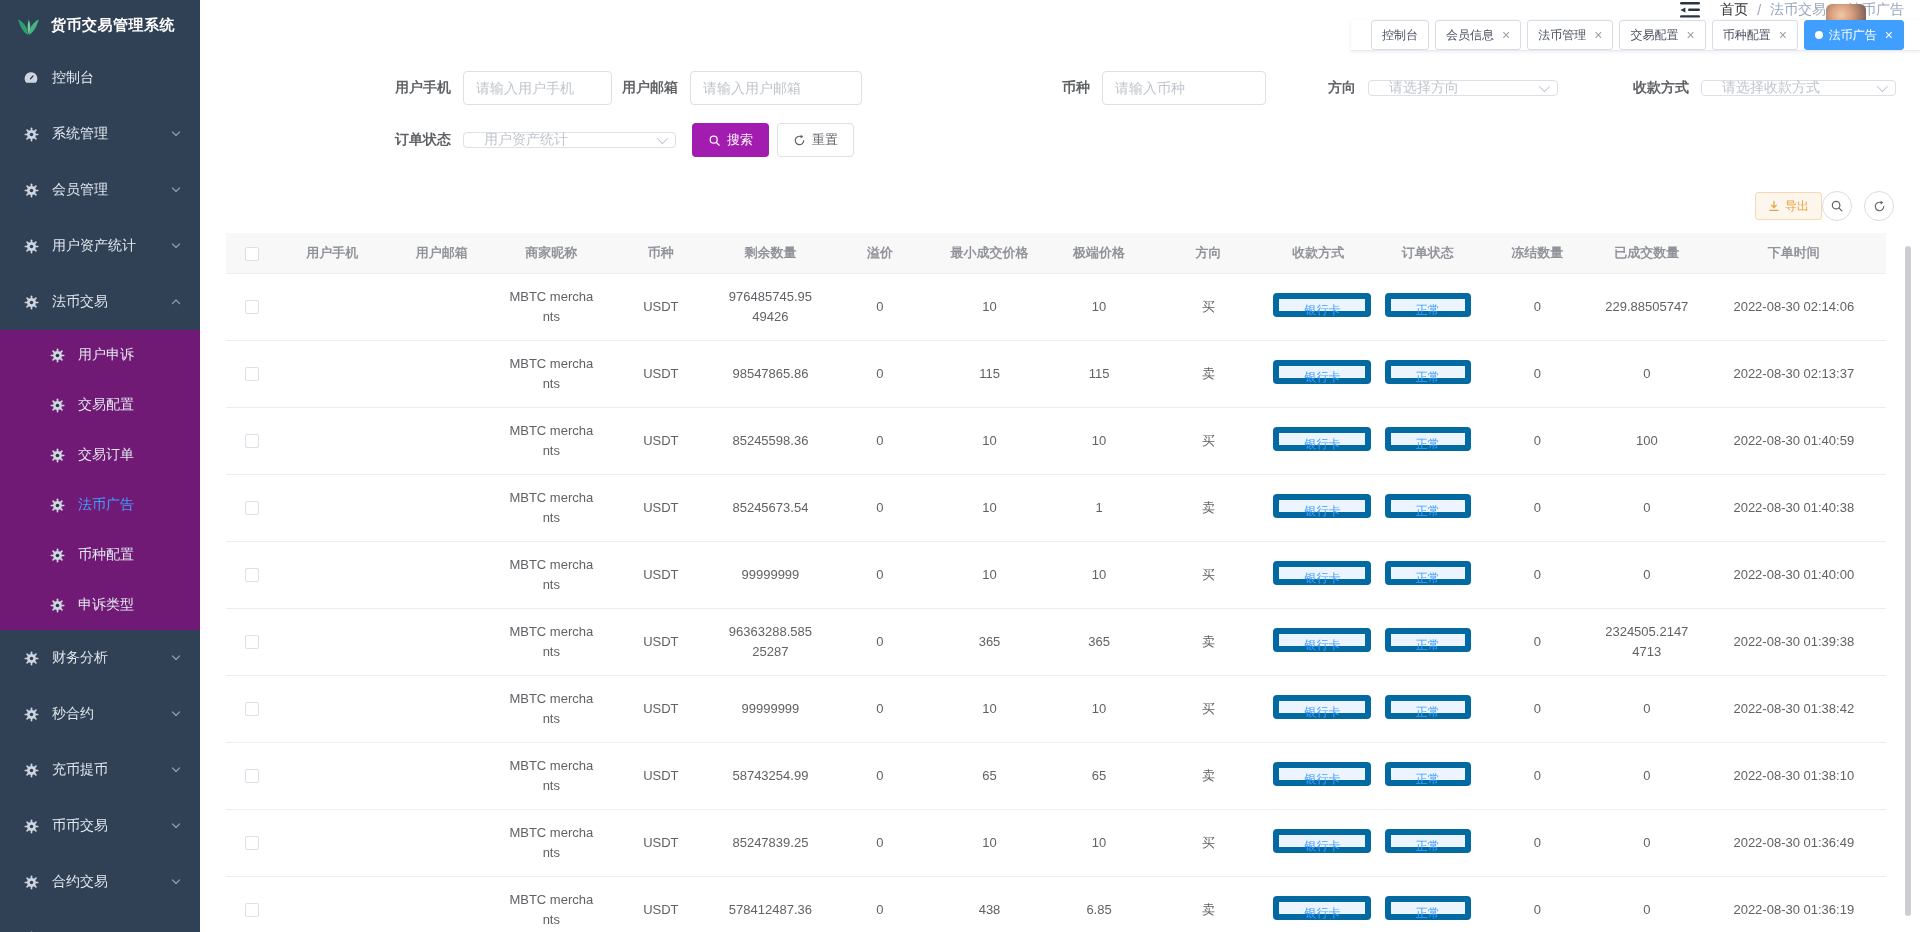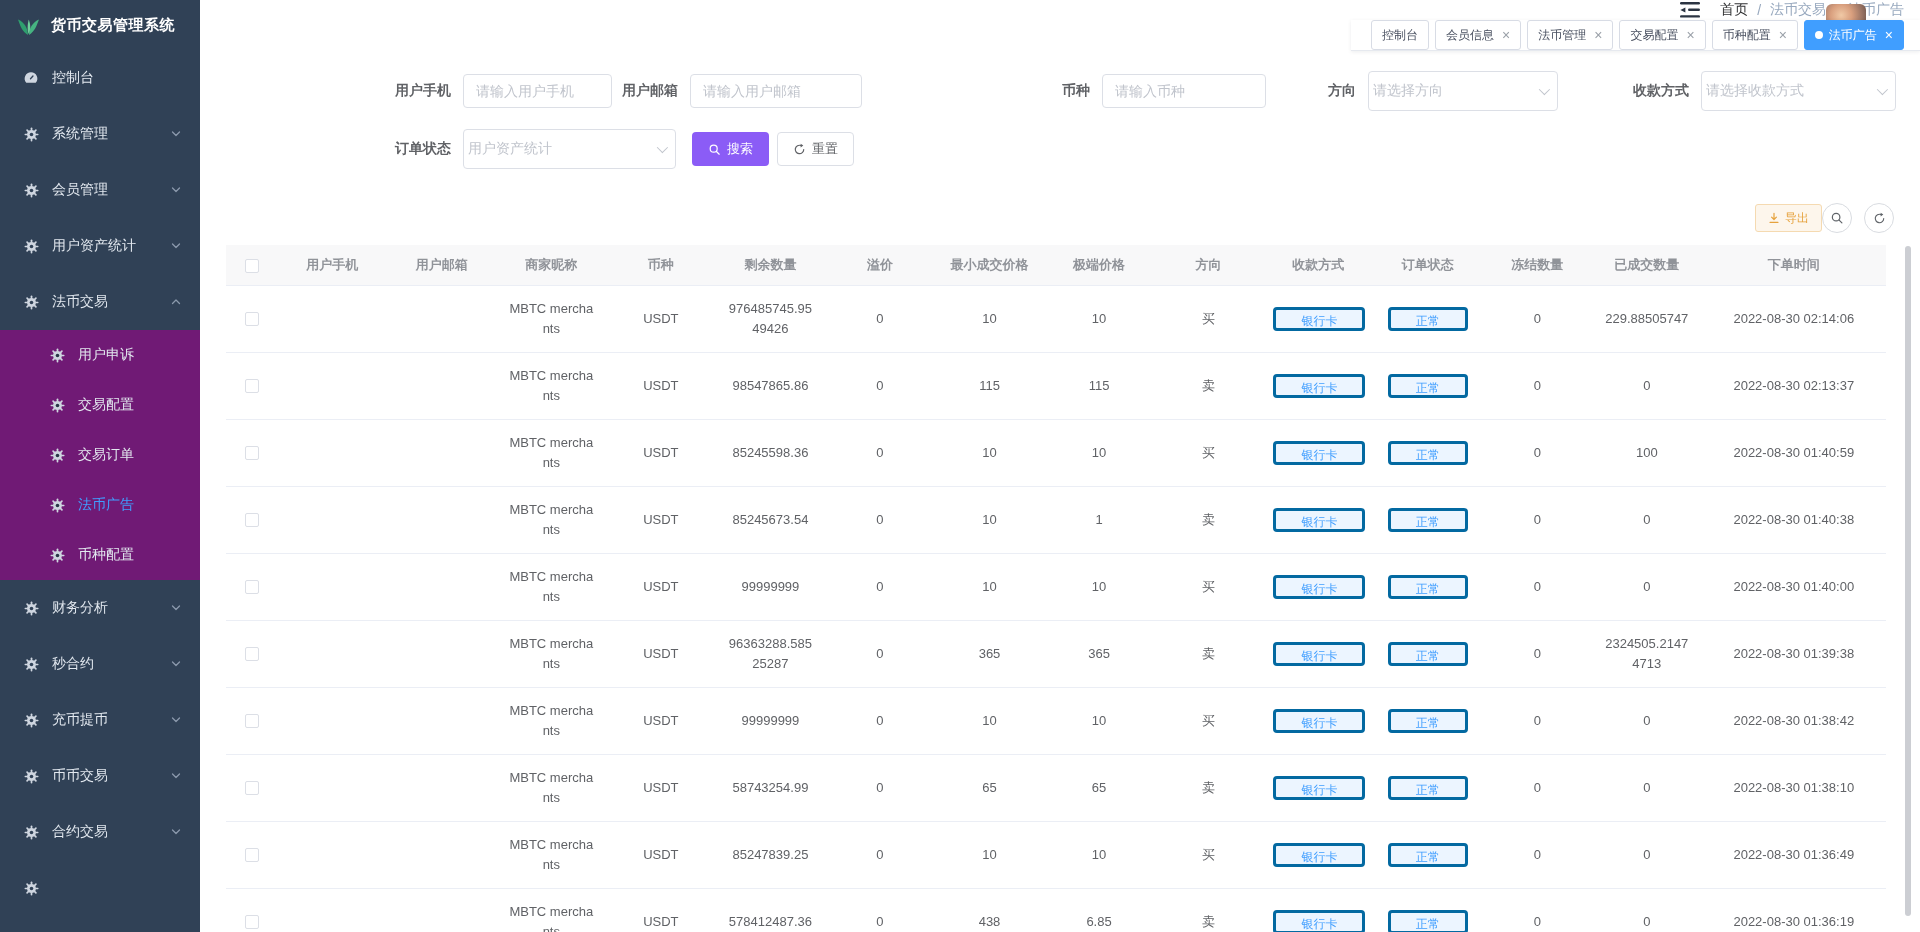--- a/index.html
+++ b/index.html
@@ -42,47 +42,47 @@
   .tab .x { font-size:14px; line-height:1; color:#9aa0a8; margin-left:2px; cursor:pointer; }
   .tab.active .x { color:#fff; }
 
   
   .filters { padding:20px 24px 0 14px; }
   .f-row { display:flex; align-items:center; margin-bottom:18px; }
   .f-group { display:flex; align-items:center; }
   .f-label { font-size:14px; font-weight:bold; color:#606266; margin-right:12px; white-space:nowrap; }
   .f-input { height:34px; border:1px solid #dcdfe6; border-radius:4px; padding:0 12px; font-size:14px; color:#606266; outline:none; font-family:inherit; }
   .f-input::placeholder { color:#c0c4cc; }
-  .f-select { height:40px; border:1px solid #dcdfe6; border-radius:4px; padding:0 10px 0 4px; display:flex; align-items:center; justify-content:space-between; cursor:pointer; background:#fff; }
+  .f-select { height:16px; border:1px solid #dcdfe6; border-radius:4px; padding:0 10px 0 20px; display:flex; align-items:center; justify-content:space-between; cursor:pointer; background:#fff; }
   .f-select .ph { color:#c0c4cc; font-size:14px; }
   .sel-arrow { width:8px; height:8px; border-right:1.4px solid #c0c4cc; border-bottom:1.4px solid #c0c4cc; transform:rotate(45deg) translateY(-2px); margin-left:8px; flex-shrink:0; }
 
   .btn { display:flex; align-items:center; gap:6px; height:34px; border-radius:4px; padding:0 15px; font-size:13px; cursor:pointer; border:1px solid transparent; font-family:inherit; }
-  .btn-search { background:#8b5cf6; color:#fff; margin-left:16px;font-family:Liberation Mono, monospace; }
+  .btn-search { background:#a21caf; color:#fff; margin-left:16px;font-family:Liberation Mono, monospace; }
   .btn-reset { background:#fff; color:#606266; border-color:#dcdfe6; margin-left:8px; }
 
   
   .toolbar { display:flex; align-items:center; justify-content:space-between; padding:16px 26px 0 30px; }
   .btn-export { display:flex; align-items:center; gap:5px; height:28px; padding:0 12px; font-size:12px; color:#e6a23c;
                 background:#fdf6ec; border:1px solid #f5dab1; border-radius:3px; cursor:pointer; font-family:inherit; }
   .tool-icons { display:flex; gap:12px; }
   .circle-btn { width:30px; height:30px; border-radius:50%; border:1px solid #d9dce1; background:#fff; color:#5f6368;
                 display:flex; align-items:center; justify-content:center; cursor:pointer; }
 
   
   .table-wrap { margin:12px 34px 0 26px; }
   table { width:100%; border-collapse:collapse; table-layout:fixed; }
   thead th { background:#f8f8f9; color:#909399; font-size:13px; font-weight:bold; height:40px; text-align:center;
              border-bottom:1px solid #ebeef5; padding:0 6px; white-space:nowrap; overflow:hidden; }
   tbody td { height:67px; text-align:center; color:#606266; font-size:13px; border-bottom:1px solid #ebeef5;
              padding:8px 10px; word-break:break-all; line-height:20px; vertical-align:middle; }
   td.nowrap { white-space:nowrap; word-break:keep-all; }
   .cb { display:inline-block; width:14px; height:14px; border:1px solid #dcdfe6; border-radius:2px; background:#fff; vertical-align:middle; cursor:pointer; }
   .tag { display:inline-block; height:24px; line-height:22px; padding:0 25px; font-size:12px; border-radius:4px;
-         background:#ecf5ff; border:3px solid #0369a1; color:#409eff; white-space:nowrap; }
+         background:#ecf5ff; border:6px solid #0369a1; color:#409eff; white-space:nowrap; }
 
   .page-scrollbar { position:fixed; right:9px; top:246px; width:6px; height:670px; border-radius:3px; background:#ccced3; }
 </style>
 </head>
 <body>
 
 <aside class="sidebar">
   <div class="logo-row">
     <span style="display:flex;">
       <svg width="26" height="24" viewBox="0 0 26 24">
@@ -269,20 +269,37 @@
               <rect x="7.1" y="0.5" width="1.8" height="3.5" rx="0.8" transform="rotate(135 8 8)" fill="#cfd6e0"></rect>
               <rect x="7.1" y="0.5" width="1.8" height="3.5" rx="0.8" transform="rotate(180 8 8)" fill="#cfd6e0"></rect>
               <rect x="7.1" y="0.5" width="1.8" height="3.5" rx="0.8" transform="rotate(225 8 8)" fill="#cfd6e0"></rect>
               <rect x="7.1" y="0.5" width="1.8" height="3.5" rx="0.8" transform="rotate(270 8 8)" fill="#cfd6e0"></rect>
               <rect x="7.1" y="0.5" width="1.8" height="3.5" rx="0.8" transform="rotate(315 8 8)" fill="#cfd6e0"></rect>
               <circle cx="8" cy="8" r="4.8" fill="#cfd6e0"></circle>
               <circle cx="8" cy="8" r="1.9" fill="#263445"></circle>
             </svg>
           </span>
           <span>币种配置</span>
+        </div>
+        <div class="sub-item">
+          <span class="s-icon">
+            <svg width="15" height="15" viewBox="0 0 16 16">
+              <rect x="7.1" y="0.5" width="1.8" height="3.5" rx="0.8" transform="rotate(0 8 8)" fill="#cfd6e0"></rect>
+              <rect x="7.1" y="0.5" width="1.8" height="3.5" rx="0.8" transform="rotate(45 8 8)" fill="#cfd6e0"></rect>
+              <rect x="7.1" y="0.5" width="1.8" height="3.5" rx="0.8" transform="rotate(90 8 8)" fill="#cfd6e0"></rect>
+              <rect x="7.1" y="0.5" width="1.8" height="3.5" rx="0.8" transform="rotate(135 8 8)" fill="#cfd6e0"></rect>
+              <rect x="7.1" y="0.5" width="1.8" height="3.5" rx="0.8" transform="rotate(180 8 8)" fill="#cfd6e0"></rect>
+              <rect x="7.1" y="0.5" width="1.8" height="3.5" rx="0.8" transform="rotate(225 8 8)" fill="#cfd6e0"></rect>
+              <rect x="7.1" y="0.5" width="1.8" height="3.5" rx="0.8" transform="rotate(270 8 8)" fill="#cfd6e0"></rect>
+              <rect x="7.1" y="0.5" width="1.8" height="3.5" rx="0.8" transform="rotate(315 8 8)" fill="#cfd6e0"></rect>
+              <circle cx="8" cy="8" r="4.8" fill="#cfd6e0"></circle>
+              <circle cx="8" cy="8" r="1.9" fill="#263445"></circle>
+            </svg>
+          </span>
+          <span>申诉类型</span>
         </div>
       </div>
       <div class="menu-item">
         <span class="s-icon">
           <svg width="15" height="15" viewBox="0 0 16 16">
             <rect x="7.1" y="0.5" width="1.8" height="3.5" rx="0.8" transform="rotate(0 8 8)" fill="#cfd6e0"></rect>
             <rect x="7.1" y="0.5" width="1.8" height="3.5" rx="0.8" transform="rotate(45 8 8)" fill="#cfd6e0"></rect>
             <rect x="7.1" y="0.5" width="1.8" height="3.5" rx="0.8" transform="rotate(90 8 8)" fill="#cfd6e0"></rect>
             <rect x="7.1" y="0.5" width="1.8" height="3.5" rx="0.8" transform="rotate(135 8 8)" fill="#cfd6e0"></rect>
             <rect x="7.1" y="0.5" width="1.8" height="3.5" rx="0.8" transform="rotate(180 8 8)" fill="#cfd6e0"></rect>

